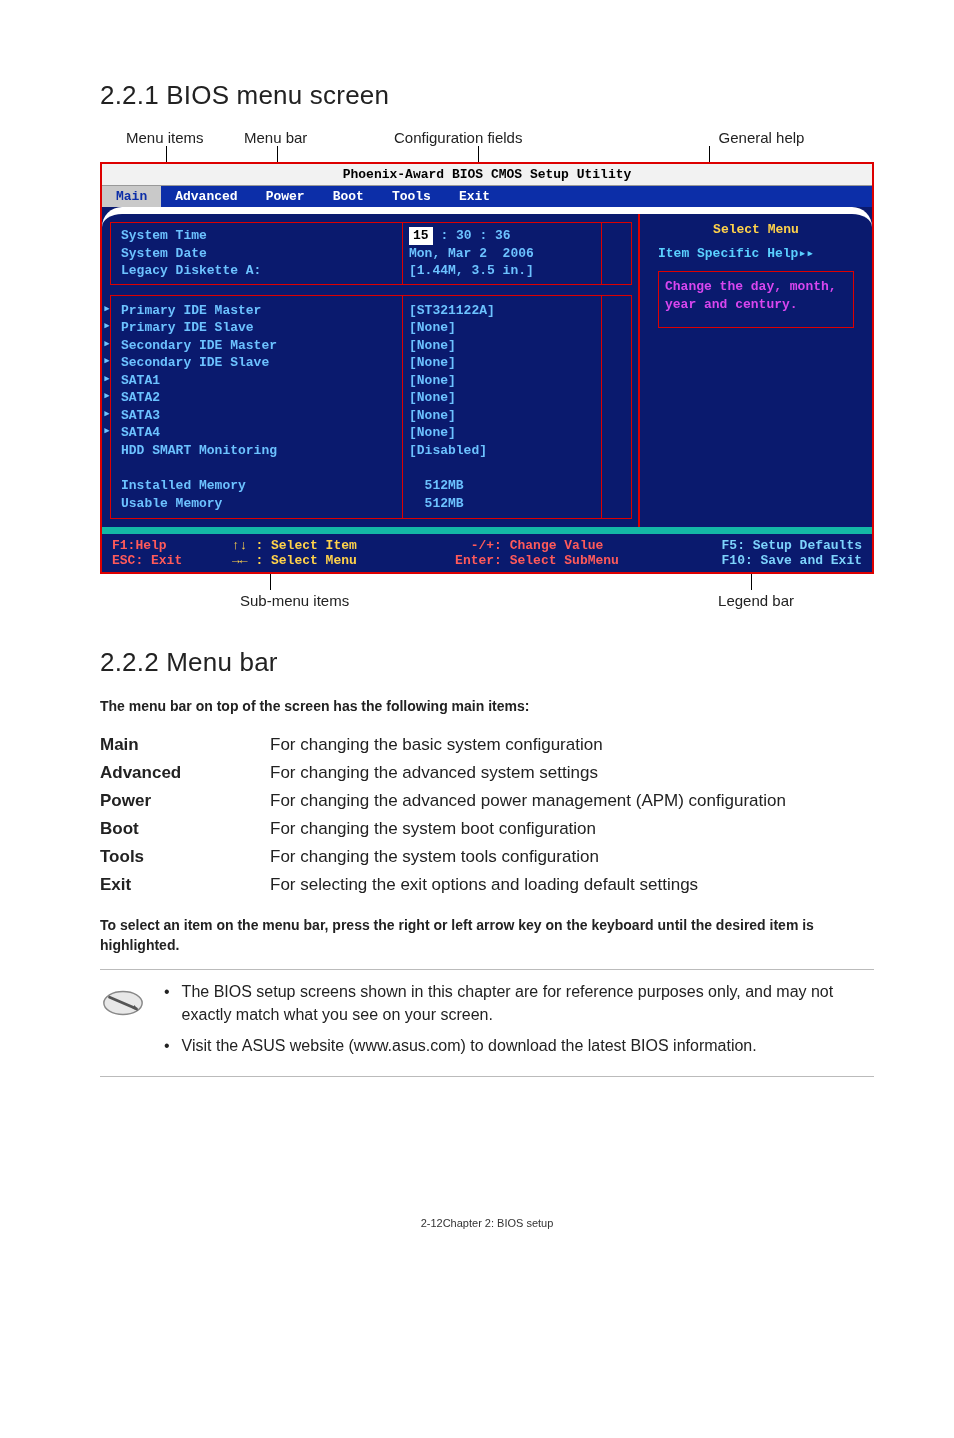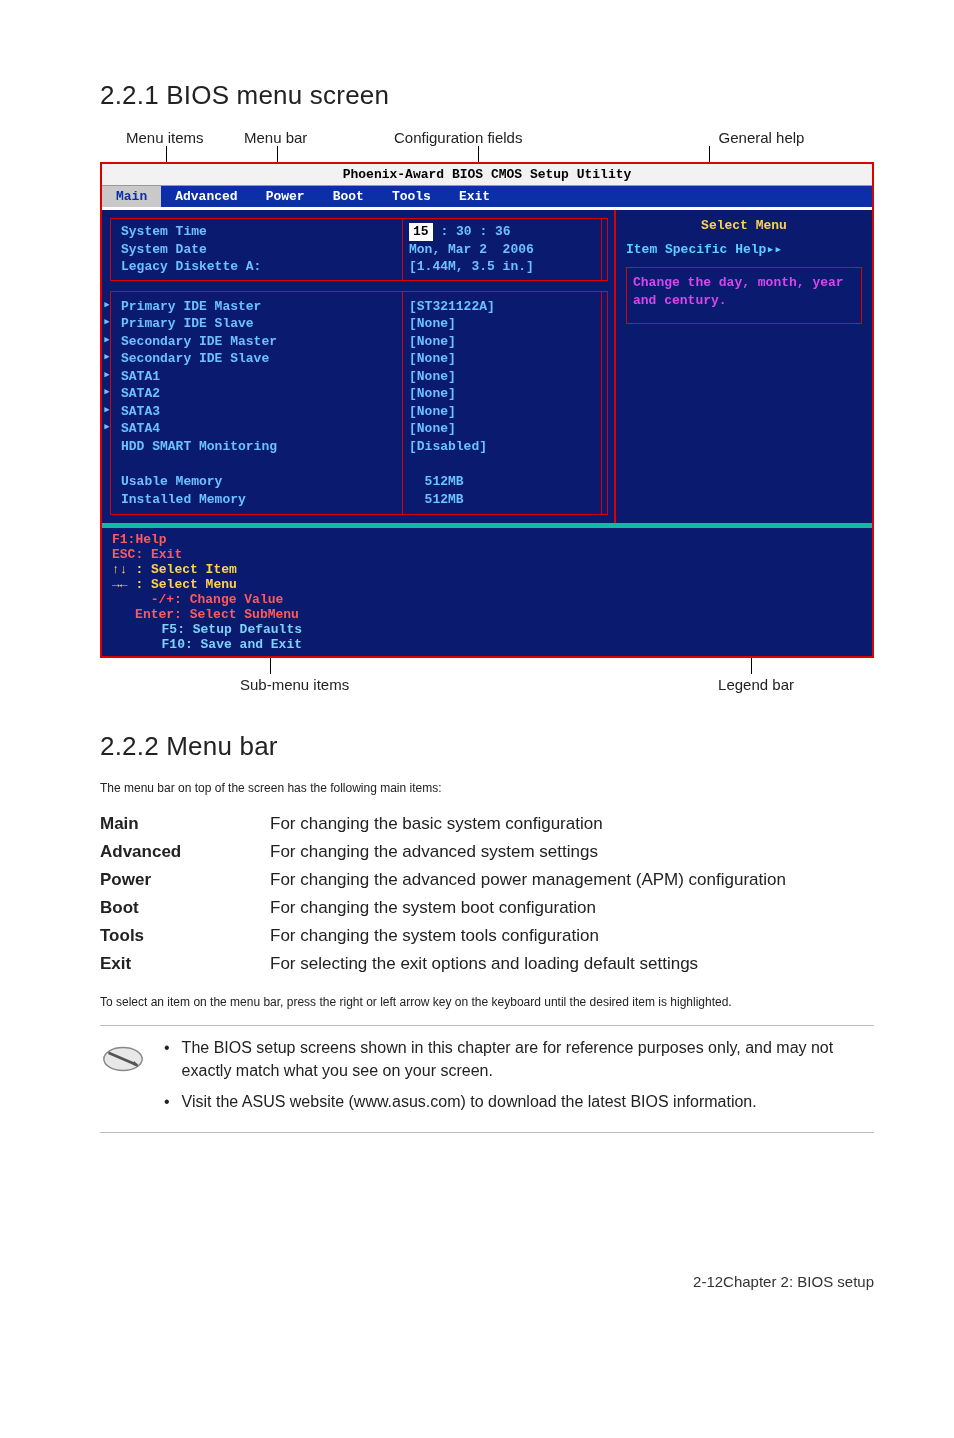--- a/index.html
+++ b/index.html
@@ -65,21 +65,22 @@
   .bios-menu .tab {
     padding: 3px 14px;
     white-space: nowrap;
   }
   .bios-menu .tab.sel {
     background: #c9c9c9;
     color: #0c2ea8;
   }
   .bios-body {
     display: flex;
-    border-top: 3px solid #ffffff;
+    border-top: 7px solid #ffffff;
+    border-radius: 20px;
   }
   .bios-left {
     flex: 1;
     padding: 8px 6px 8px 8px;
     border-right: 2px solid #d00;
     position: relative;
   }
   .left-top-group {
     border: 1px solid #d00;
     padding: 4px 6px 4px 10px;
@@ -99,22 +100,22 @@
   .config-values .cfg-top {
     border: 1px solid #d00;
     padding: 4px 6px;
     margin-bottom: 10px;
   }
   .config-values .cfg-sub {
     border: 1px solid #d00;
     padding: 6px 6px;
   }
   .bios-right {
-    width: 256px;
-    padding: 8px 10px;
+    width: 232px;
+    padding: 8px 18px;
   }
   .right-title {
     color: #ffd24a;
     font-weight: bold;
     text-align: center;
     margin-bottom: 8px;
   }
   .right-help {
     color: #5ad0ff;
     font-weight: bold;
@@ -131,34 +132,34 @@
   .bios-row .lbl { width: 200px; color: #6cc2ff; font-weight: bold; }
   .bios-row .val { color: #6cc2ff; font-weight: bold; }
   .hl-box {
     display:inline-block;
     background:#fff;
     color:#000;
     padding: 0 4px;
     font-weight:bold;
   }
   .bios-legend {
-    border-top: 5px solid #14b8a6;
+    border-top: 7px solid #14b8a6;
     display:flex;
     justify-content: space-between;
     padding: 4px 10px;
     font-weight: bold;
-    flex-direction: column;
   }
   .bios-legend .lg-left { color:#ff5a5a; }
   .bios-legend .lg-left2 { color:#ffd24a; }
   .bios-legend .lg-center { color:#ff5a5a; text-align:center; flex:1;}
   .bios-legend .lg-right { color:#7dd3fc; text-align:right; }
   .body-text {
-    font-size: 12px;
+    font-size: 14px;
     line-height: 1.45;
+    font-weight: bold;
   }
   table.deflist {
     border-collapse: collapse;
     font-size: 17px;
     margin: 8px 0 16px 0;
   }
   table.deflist td { vertical-align: top; padding: 4px 0; }
   table.deflist td.term { font-weight: bold; width: 170px; }
   .note-box {
     border-top: 1px solid #bbb;
@@ -172,22 +173,22 @@
   .note-icon {
     width:46px; height:46px;
     flex: 0 0 46px;
   }
   .note-icon svg { width:100%; height:100%; }
   .note-list { font-size:16px; line-height:1.45; }
   .note-list .bullet { display:flex; gap:12px; margin-bottom:8px; }
   .note-list .dot { flex:0 0 auto; }
   .footer {
     display:flex;
-    justify-content: flex-end;
-    font-size: 15px;
+    justify-content: center;
+    font-size: 11px;
     color:#333;
     margin-top: 140px;
     border-top: none;
   }
   .below-bios-labels {
     display:flex;
     font-size:15px;
     margin-top: 2px;
     justify-content: space-between;
   }
@@ -252,22 +253,22 @@
             <div class="bios-row"><span class="lbl">Primary IDE Master</span></div>
             <div class="bios-row"><span class="lbl">Primary IDE Slave</span></div>
             <div class="bios-row"><span class="lbl">Secondary IDE Master</span></div>
             <div class="bios-row"><span class="lbl">Secondary IDE Slave</span></div>
             <div class="bios-row"><span class="lbl">SATA1</span></div>
             <div class="bios-row"><span class="lbl">SATA2</span></div>
             <div class="bios-row"><span class="lbl">SATA3</span></div>
             <div class="bios-row"><span class="lbl">SATA4</span></div>
             <div class="bios-row"><span class="lbl">HDD SMART Monitoring</span></div>
             <div class="bios-row"><span class="lbl">&nbsp;</span></div>
+            <div class="bios-row"><span class="lbl">Installed Memory</span></div>
             <div class="bios-row"><span class="lbl">Usable Memory</span></div>
-            <div class="bios-row"><span class="lbl">Installed Memory</span></div>
           </div>
         </div>
 
         <div class="config-values">
           <div class="cfg-top">
             <div class="bios-row"><span class="val"><span class="hl-box">15</span><span> : 30 : 36</span></span></div>
             <div class="bios-row"><span class="val">Mon, Mar 2  2006</span></div>
             <div class="bios-row"><span class="val">[1.44M, 3.5 in.]</span></div>
           </div>
           <div class="cfg-sub">

